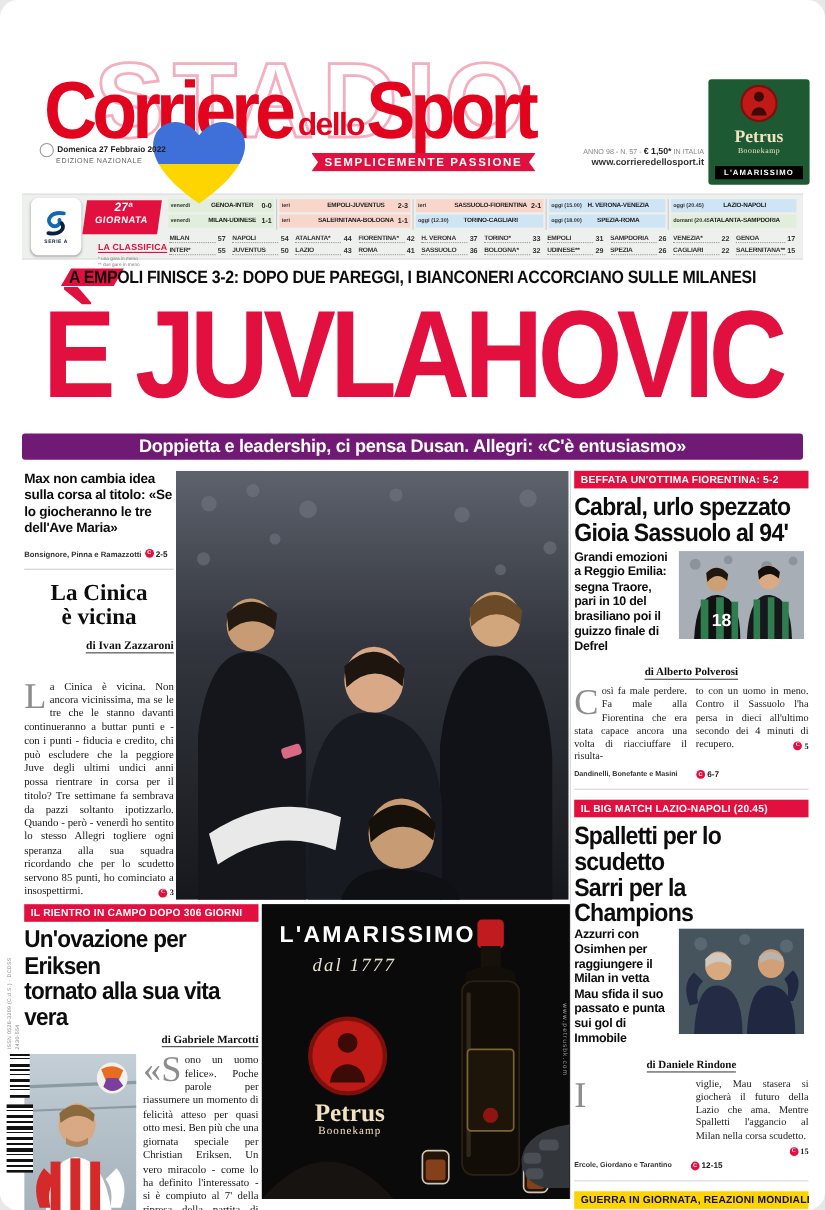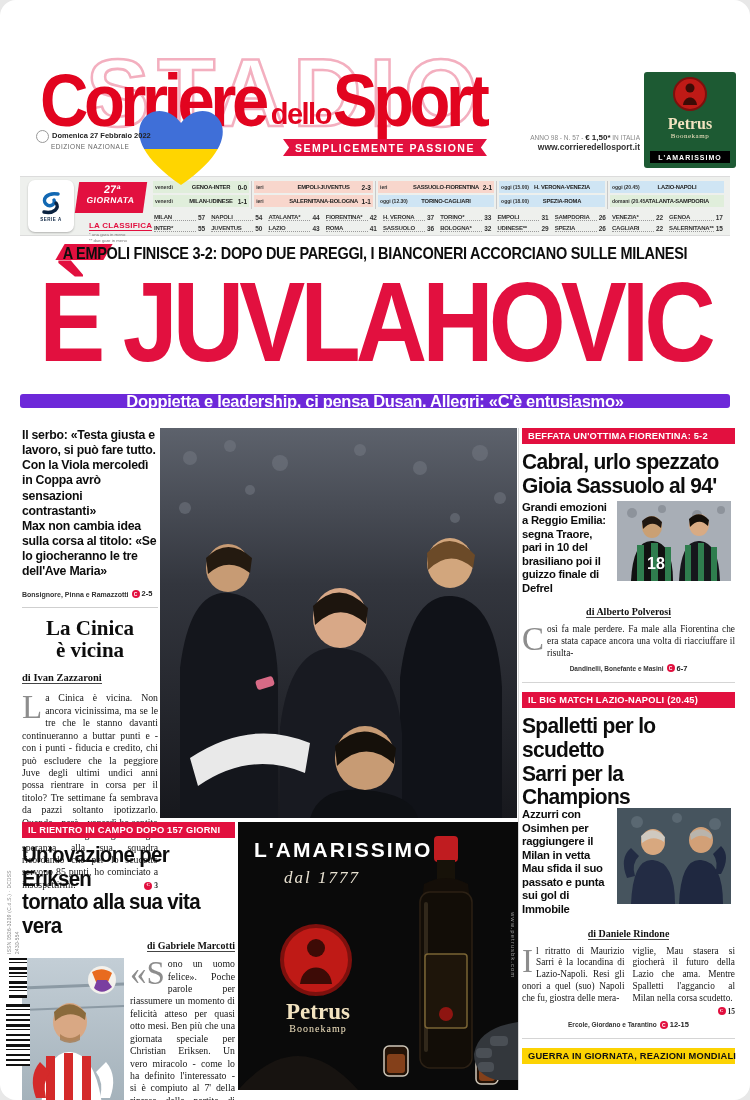--- a/index.html
+++ b/index.html
@@ -60,33 +60,33 @@
   .st{display:flex;align-items:flex-end;height:11px;font-weight:bold;color:#333;}
   .st-team{flex:1;font-size:6px;border-bottom:1px dotted #9a9a9a;white-space:nowrap;overflow:hidden;letter-spacing:-0.2px;}
   .st-pts{margin-left:2px;font-size:6.5px;}
   
   .lead{position:absolute;left:20px;top:240px;width:710px;}
   .kicker{position:relative;height:25px;display:flex;align-items:center;justify-content:center;}
   .kick-mark{position:absolute;left:40px;top:4px;width:48px;height:16px;background:#e2103f;transform:skewX(-30deg);}
   .kick-text{font-size:14.5px;font-weight:bold;letter-spacing:-0.3px;transform:scaleY(1.12);color:#0d0d0d;}
   .headline{height:116px;text-align:center;font-size:99px;font-weight:bold;color:#e2103f;letter-spacing:-5px;
             line-height:1.02;transform:scaleY(1.14);transform-origin:center top;}
-  .subhead{margin-top:13px;height:14px;background:#6d28d9;color:#fff;border-radius:3px;display:flex;
+  .subhead{margin-top:13px;height:24px;background:#701a75;color:#fff;border-radius:3px;display:flex;
            align-items:center;justify-content:center;font-size:16.5px;font-weight:bold;letter-spacing:-0.3px;}
   
   .left-col{position:absolute;left:22px;top:428px;width:136px;}
   .summary-quote,.summary-note{font-size:12.3px;font-weight:bold;line-height:1.23;letter-spacing:-0.25px;color:#0d0d0d;}
   .lead-byline{margin-top:10px;font-size:7px;font-weight:bold;color:#333;display:flex;align-items:flex-end;gap:3px;}
   .pageref{display:inline-flex;align-items:center;gap:2px;}
   .pr-ico{width:8px;height:8px;border-radius:50%;background:#e2103f;color:#fff;font-size:5px;font-weight:bold;
           display:inline-flex;align-items:center;justify-content:center;flex:0 0 auto;}
   .pr-num{font-size:7.5px;font-weight:bold;color:#222;}
   .rule{border-top:1px solid #cfcfcf;margin:9px 0;}
   .cinica-title{font-family:"Liberation Serif",serif;font-size:21px;font-weight:bold;text-align:center;line-height:1.05;color:#0d0d0d;}
-  .cinica-byline{text-align:left;margin:6px 0 7px;}
+  .cinica-byline{text-align:right;margin:6px 0 24px;}
   .cinica-byline span{font-family:"Liberation Serif",serif;font-size:10.5px;font-weight:bold;border-bottom:1px solid #444;}
   .serif-body{font-family:"Liberation Serif",serif;font-size:9.8px;line-height:1.27;text-align:justify;color:#151515;}
   .dropcap{float:left;font-family:"Liberation Serif",serif;font-size:33px;line-height:0.8;color:#8d8d8d;
            margin:2px 3px 0 0;}
   .endref{float:right;margin-top:2px;}
   .main-photo{position:absolute;left:160px;top:428px;width:357px;height:390px;}
   .vdivider{position:absolute;left:517.5px;top:428px;height:662px;border-left:1px solid #d7d7d7;}
   .right-col{position:absolute;left:522px;top:428px;width:213px;}
   .banner{height:16px;background:#e2103f;color:#fff;font-size:9.3px;font-weight:bold;display:flex;
           align-items:center;padding:0 6px;letter-spacing:0.2px;white-space:nowrap;}
@@ -94,21 +94,21 @@
   .story-head{font-size:21px;font-weight:bold;letter-spacing:-0.7px;line-height:1.04;color:#0d0d0d;
               transform:scaleY(1.08);transform-origin:left top;margin-top:6px;}
   .story-flex{display:flex;margin-top:7px;gap:3px;}
   .story-lead{width:92px;font-size:11.3px;font-weight:bold;line-height:1.2;letter-spacing:-0.25px;color:#0d0d0d;}
   .story-photo{flex:1;}
   .story-byline{text-align:center;margin:6px 0 5px;}
   .story-byline span{font-family:"Liberation Serif",serif;font-size:10px;font-weight:bold;border-bottom:1px solid #444;}
   .story-body{display:flex;gap:8px;}
   .story-body .colm{flex:1;}
   .story-body .serif-body{font-size:9.3px;}
-  .credits{font-size:6.5px;font-weight:bold;color:#333;margin-top:4px;display:flex;align-items:center;gap:3px;justify-content:center;}
+  .credits{font-size:6.5px;font-weight:bold;color:#333;margin-top:4px;display:flex;align-items:center;gap:17px;}
   .story-rule{border-top:1px solid #d5d5d5;margin:9px 0;}
   
   .bottom-left{position:absolute;left:22px;top:822px;width:213px;}
   .bl-head{font-size:20.5px;font-weight:bold;letter-spacing:-0.7px;line-height:1.05;margin-top:5px;color:#0d0d0d;
            transform:scaleY(1.08);transform-origin:left top;}
   .bl-byline{text-align:right;margin:6px 0 5px;}
   .bl-byline span{font-family:"Liberation Serif",serif;font-size:10px;font-weight:bold;border-bottom:1px solid #444;}
   .bl-flex{display:flex;gap:6px;}
   .bl-photo{position:relative;flex:0 0 102px;}
   .bl-body{flex:1;}
@@ -362,21 +362,20 @@
   <div class="lead">
     <div class="kicker">
       <span class="kick-mark"></span>
       <span class="kick-text">A EMPOLI FINISCE 3-2: DOPO DUE PAREGGI, I BIANCONERI ACCORCIANO SULLE MILANESI</span>
     </div>
     <div class="headline">È JUVLAHOVIC</div>
     <div class="subhead">Doppietta e leadership, ci pensa Dusan. Allegri: «C'è entusiasmo»</div>
   </div>
 
   <div class="left-col">
-    <div class="summary-quote">Il serbo: «Testa giusta e lavoro, si può fare tutto. Con la Viola mercoledì in Coppa avrò sensazioni contrastanti»</div>
     <div class="summary-note">Max non cambia idea sulla corsa al titolo: «Se lo giocheranno le tre dell'Ave Maria»</div>
     <div class="lead-byline">
       <span>Bonsignore, Pinna e Ramazzotti</span>
       <span class="pageref">
           <span class="pr-ico">C</span>
           <span class="pr-num">2-5</span>
         </span>
     </div>
     <div class="rule"></div>
     <div class="cinica-title">
@@ -469,20 +468,26 @@
             <rect x="68" y="44" width="6" height="36" fill="#2f7d4e"></rect>
               <rect x="81" y="42" width="6" height="38" fill="#2f7d4e"></rect>
               <rect x="94" y="46" width="6" height="34" fill="#2f7d4e"></rect>
             <text x="30" y="68" font-size="16" font-weight="bold" fill="#fff" font-family="Liberation Sans,sans-serif">18</text>
           </svg>
         </div>
       </div>
       <div class="story-byline"><span>di Alberto Polverosi</span></div>
       <div class="story-body">
         <div class="colm serif-body"><span class="dropcap">C</span><span>osì fa male perdere. Fa male alla Fiorentina che era stata capace ancora una volta di riacciuffare il risulta-</span></div>
+        <div class="colm serif-body"><span>to con un uomo in meno. Contro il Sassuolo l'ha persa in dieci all'ultimo secondo dei 4 minuti di recupero.</span>
+          <span class="pageref endref">
+              <span class="pr-ico">C</span>
+              <span class="pr-num">5</span>
+            </span>
+        </div>
       </div>
       <div class="credits">
         <span>Dandinelli, Bonefante e Masini</span>
         <span class="pageref">
             <span class="pr-ico">C</span>
             <span class="pr-num">6-7</span>
           </span>
       </div>
       <div class="story-rule"></div>
     </div>
@@ -509,21 +514,21 @@
             <path d="M10 70 Q2 50 14 40 L22 48 Q14 56 18 68 Z" fill="#232c44"></path>
             <ellipse cx="84" cy="32" rx="12" ry="13" fill="#d2a077"></ellipse>
             <path d="M73 26 Q84 16 95 27 L94 31 Q84 24 74 32 Z" fill="#b9b4ac"></path>
             <path d="M62 96 Q64 50 84 52 Q106 54 106 96 Z" fill="#1f2840"></path>
             <path d="M104 66 Q114 48 104 38 L96 46 Q102 54 98 66 Z" fill="#1f2840"></path>
           </svg>
         </div>
       </div>
       <div class="story-byline"><span>di Daniele Rindone</span></div>
       <div class="story-body">
-        <div class="colm serif-body"><span class="dropcap">I</span><span>l ritratto di Maurizio Sarri è la locandina di Lazio-Napoli. Resi gli onori a quel (suo) Napoli che fu, giostra delle mera-</span></div>
+        <div class="colm serif-body"><span class="dropcap">I</span></div>
         <div class="colm serif-body"><span>viglie, Mau stasera si giocherà il futuro della Lazio che ama. Mentre Spalletti l'aggancio al Milan nella corsa scudetto.</span>
           <span class="pageref endref">
               <span class="pr-ico">C</span>
               <span class="pr-num">15</span>
             </span>
         </div>
       </div>
       <div class="credits">
         <span>Ercole, Giordano e Tarantino</span>
         <span class="pageref">
@@ -534,21 +539,21 @@
       <div class="story-rule"></div>
     </div>
 
     <div>
       <div class="banner yellow">GUERRA IN GIORNATA, REAZIONI MONDIALI</div>
 
     </div>
   </div>
 
   <div class="bottom-left">
-    <div class="banner">IL RIENTRO IN CAMPO DOPO 157 GIORNI</div>
+    <div class="banner">IL RIENTRO IN CAMPO DOPO 306 GIORNI</div>
     <div class="bl-head">
       <div>Un'ovazione per Eriksen</div>
       <div>tornato alla sua vita vera</div>
     </div>
     <div class="bl-byline"><span>di Gabriele Marcotti</span></div>
     <div class="bl-flex">
       <div class="bl-photo">
         <svg width="102" height="168" viewBox="0 0 102 168">
           <defs>
               <linearGradient id="ebg" x1="0" y1="0" x2="0" y2="1">

